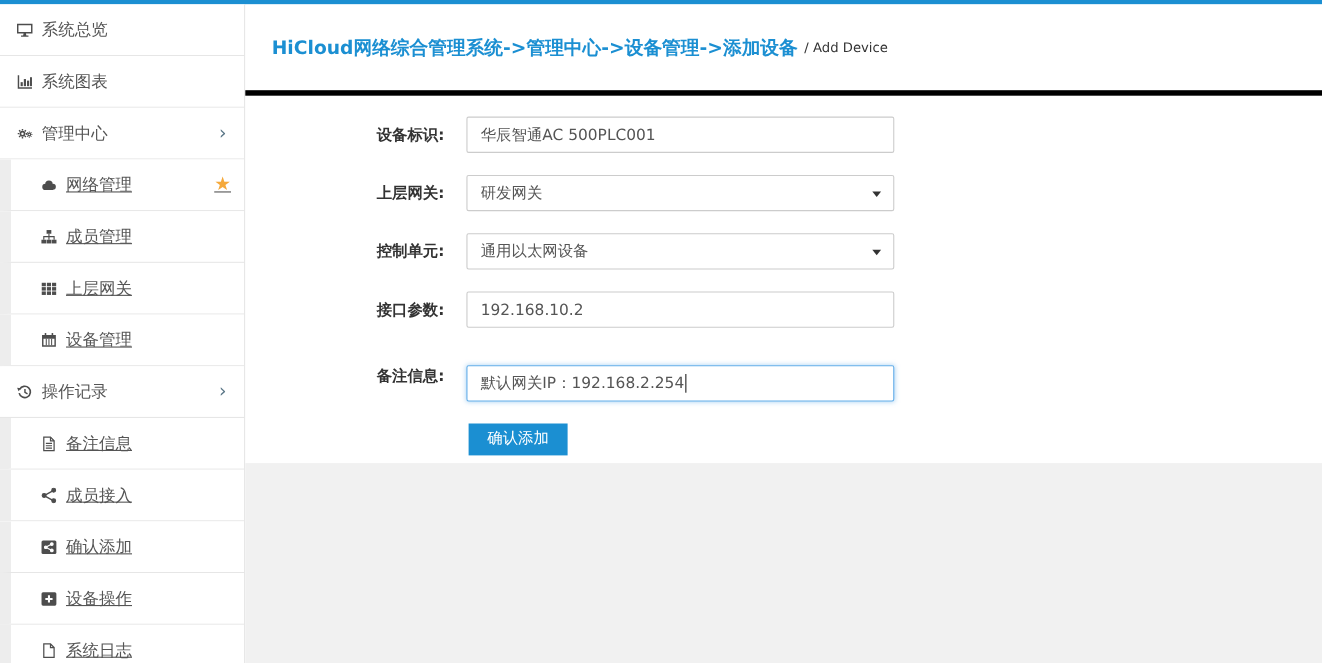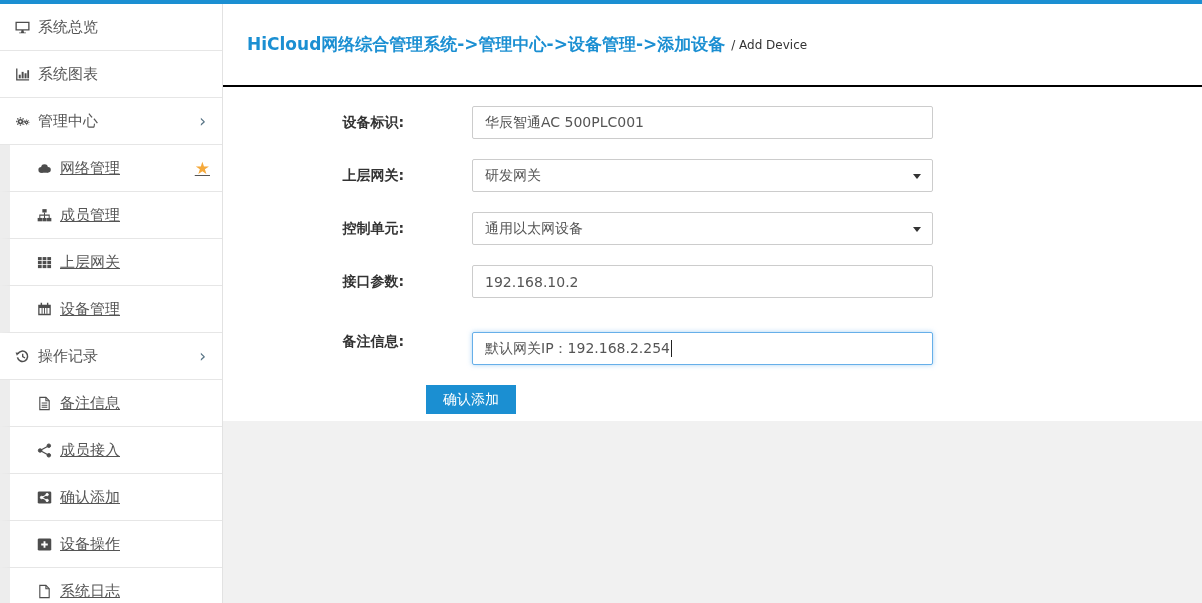--- a/index.html
+++ b/index.html
@@ -19,29 +19,29 @@
   }
   .mi.sub { border-left:10px solid #ededed; padding-left:26px;text-decoration:underline; }
   .mi-icon { width:17px; height:16px; margin-right:7px; color:#4d4d4d; display:flex; flex:0 0 17px; }
   .mi-icon svg { width:15px; height:15px; margin:auto; display:block; }
   .mi-label { flex:1; white-space:nowrap; }
   .mi-chevron { color:#5a7687; font-size:17px; line-height:1; padding-right:4px; }
   .mi-star { color:#f5a93b; font-size:17px; line-height:1; }
 
   
   .content { flex:1; display:flex; flex-direction:column; background:#fff; min-width:0; }
-  .crumb { height:83px; flex:0 0 83px; display:flex; align-items:center; padding-left:24px; border-bottom:2px solid #000000; }
+  .crumb { height:83px; flex:0 0 83px; display:flex; align-items:center; padding-left:24px; border-bottom:5px solid #000000; }
   .crumb-main { color:#1b8fd2; font-weight:bold; font-size:17px; white-space:nowrap; }
   .crumb-sub { color:#333; font-size:12px; margin-left:6px; white-space:nowrap; }
 
   .form-white { height:334px; flex:0 0 334px; padding-top:19px; }
-  .frow { display:flex; align-items:center; margin-bottom:20px;gap:48px; }
+  .frow { display:flex; align-items:center; margin-bottom:20px; }
   .flabel { width:181px; flex:0 0 181px; text-align:right; font-size:14px; font-weight:bold; color:#333; }
   .fcontrol {
-    margin-left:20px; width:461px; height:33px; border:1px solid #ccc; border-radius:2px;
+    margin-left:20px; width:389px; height:33px; border:1px solid #ccc; border-radius:2px;
     display:flex; align-items:center; padding:0 12px; font-size:14px; color:#555;
     position:relative; background:#fff;
   }
   .fcontrol.select::after {
     content:""; position:absolute; right:11px; top:14px; width:0; height:0;
     border-left:4px solid transparent; border-right:4px solid transparent; border-top:5px solid #333;
   }
   .fcontrol.focused { border-color:#66afe9; box-shadow:0 0 5px rgba(102,175,233,.55);margin-top:14px; }
   .fvalue { white-space:nowrap; }
   .cursor-caret { display:inline-block; width:1px; height:17px; background:#222; margin-left:1px; vertical-align:middle; }

